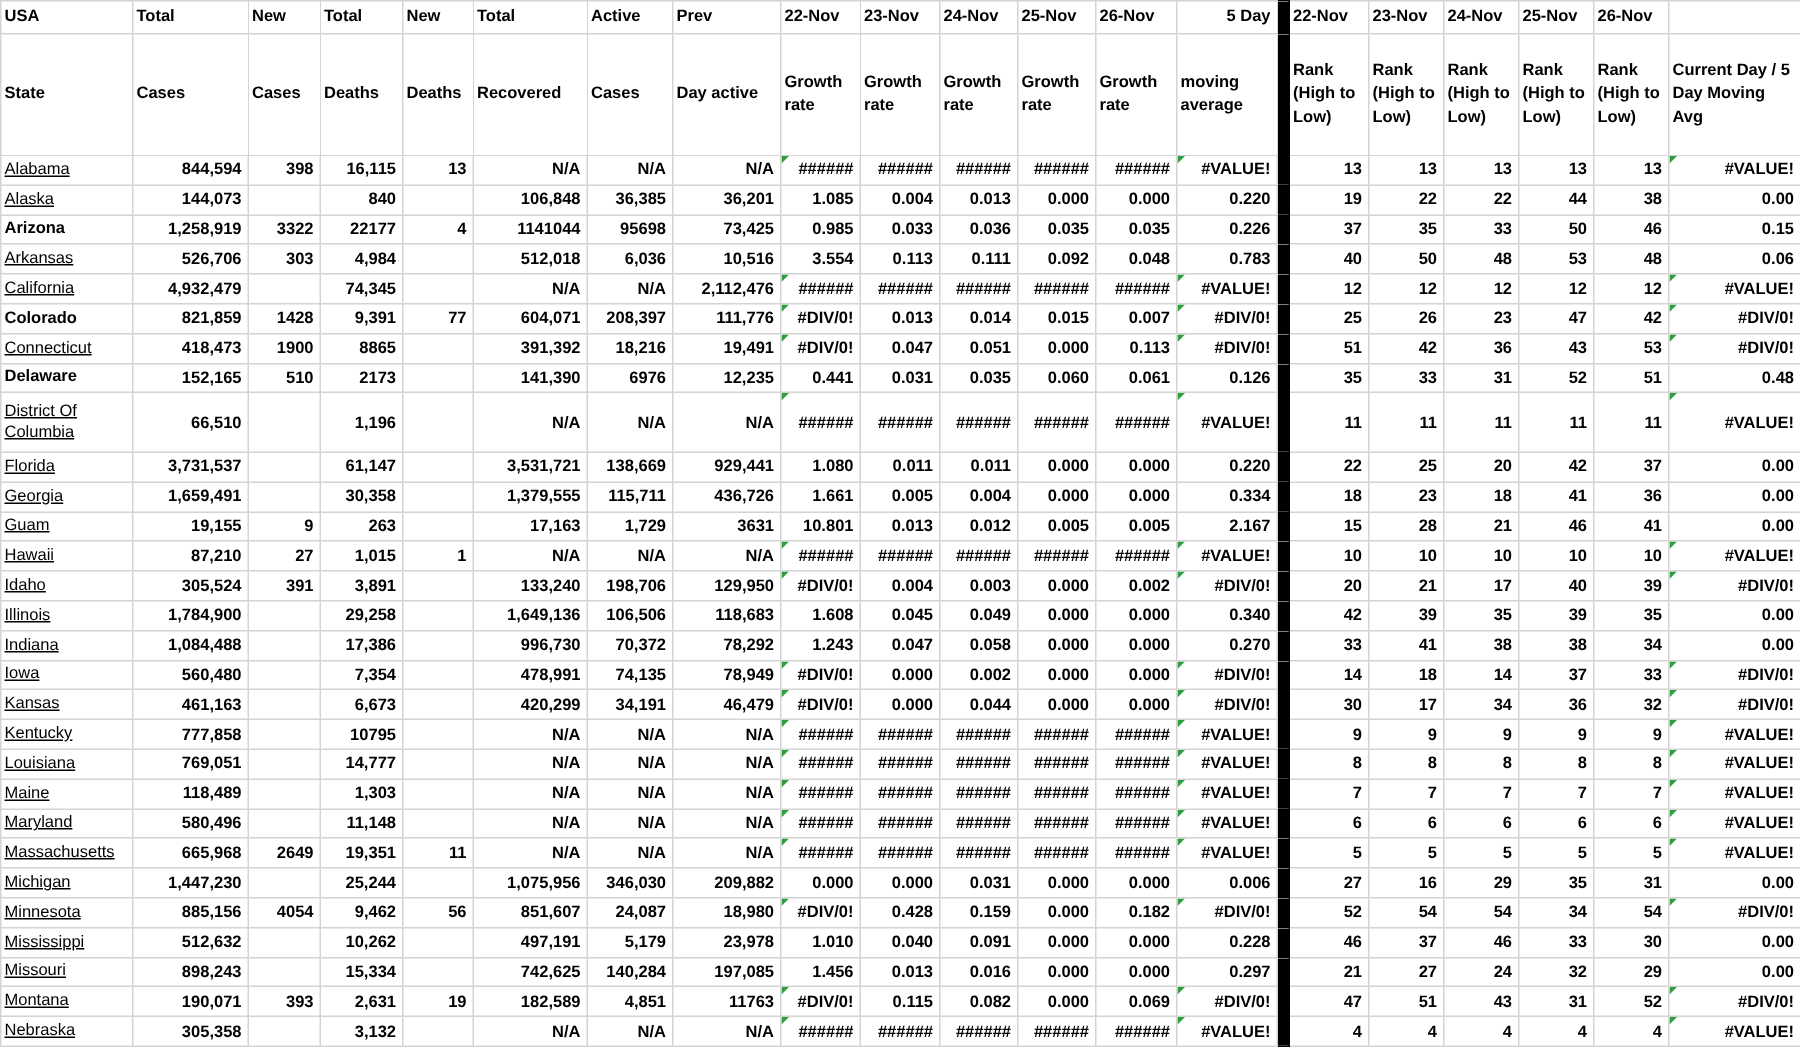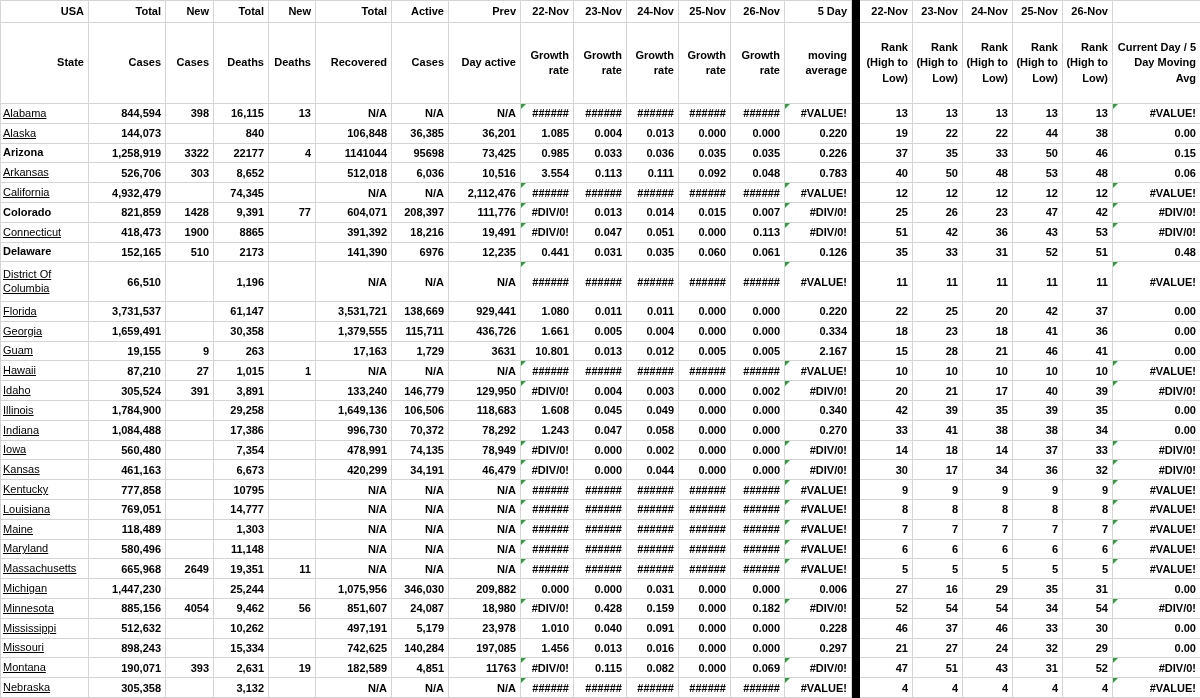--- a/index.html
+++ b/index.html
@@ -14,21 +14,21 @@
     border:1px solid #d4d4d4;
     padding:0 4px 0 2px;
     font-size:11px;
     color:#000;
     overflow:hidden;
     position:relative;
     vertical-align:middle;
   }
   thead th {
     font-weight:bold;
-    text-align:right;
+    text-align:left;
     white-space:normal;
     line-height:1.4;
     background:#fff;
   }
   tr.hr1 { height:22px; }
   tr.hr2 { height:81px; }
   tr.dr  { height:19.8px; }
   tr.dr2 { height:39.6px; }
   td.num {
     text-align:right;
@@ -195,21 +195,21 @@
           <td class="num">35</td>
           <td class="num">33</td>
           <td class="num">50</td>
           <td class="num">46</td>
           <td class="num">0.15</td>
         </tr>
         <tr class="dr">
           <td class="state u"><span>Arkansas</span></td>
           <td class="num">526,706</td>
           <td class="num">303</td>
-          <td class="num">8,652</td>
+          <td class="num">4,984</td>
           <td class="num"></td>
           <td class="num">512,018</td>
           <td class="num">6,036</td>
           <td class="num">10,516</td>
           <td class="num">3.554</td>
           <td class="num">0.113</td>
           <td class="num">0.111</td>
           <td class="num">0.092</td>
           <td class="num">0.048</td>
           <td class="num">0.783</td>
@@ -428,21 +428,21 @@
           <td class="num">10</td>
           <td class="num">#VALUE!<span class="flag"></span></td>
         </tr>
         <tr class="dr">
           <td class="state u"><span>Idaho</span></td>
           <td class="num">305,524</td>
           <td class="num">391</td>
           <td class="num">3,891</td>
           <td class="num"></td>
           <td class="num">133,240</td>
-          <td class="num">146,779</td>
+          <td class="num">198,706</td>
           <td class="num">129,950</td>
           <td class="num">#DIV/0!<span class="flag"></span></td>
           <td class="num">0.004</td>
           <td class="num">0.003</td>
           <td class="num">0.000</td>
           <td class="num">0.002</td>
           <td class="num">#DIV/0!<span class="flag"></span></td>
           <td class="divider"></td>
           <td class="num">20</td>
           <td class="num">21</td>

